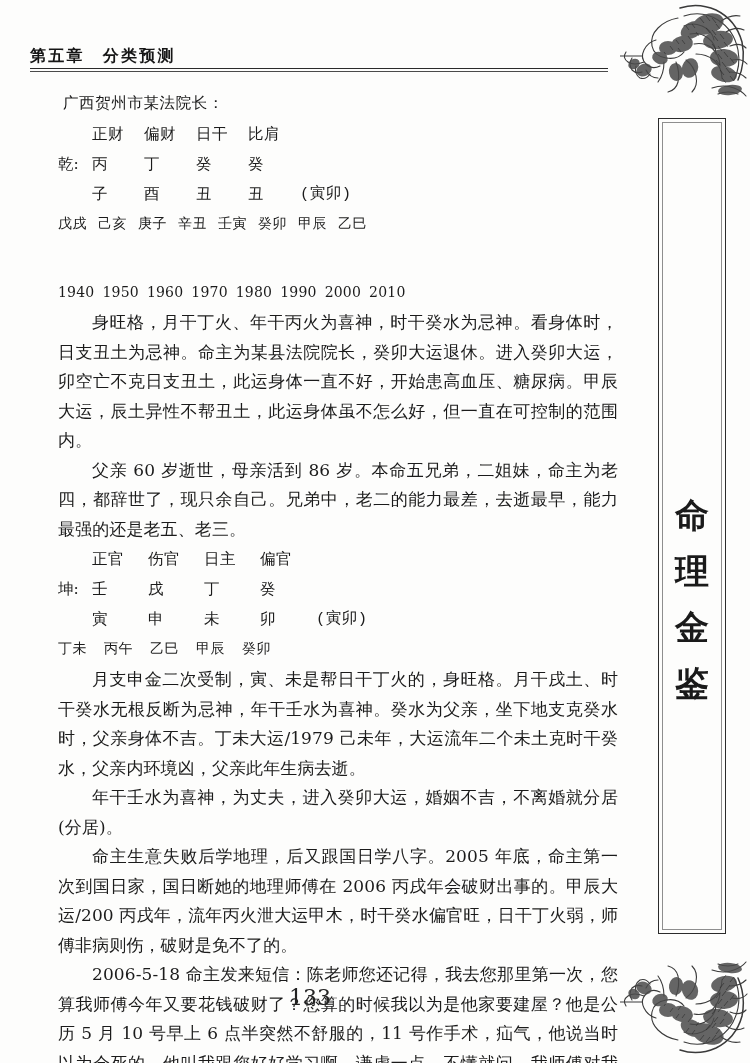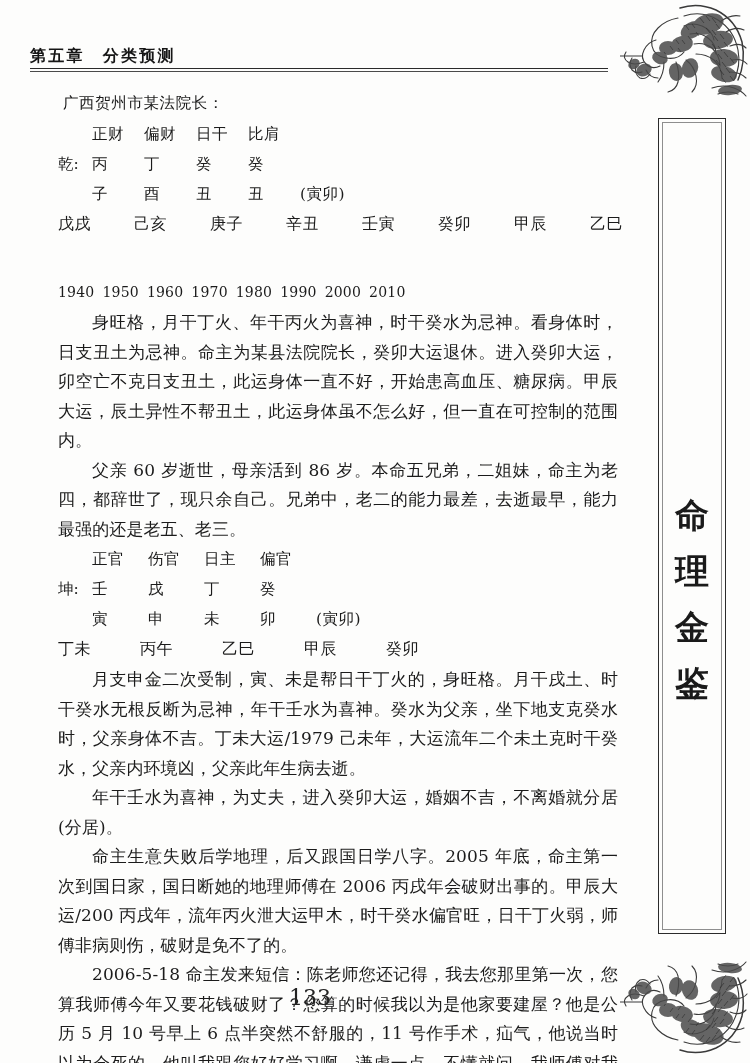--- a/index.html
+++ b/index.html
@@ -88,29 +88,29 @@
     flex: 0 0 52px;
     text-align: left;
     letter-spacing: 1px;
   }
   .bazi-row .cell.tight {
     letter-spacing: 0.5px;
   }
   .bazi-row .tail {
     white-space: nowrap;
     letter-spacing: 0.5px;
+    font-family: Liberation Mono, monospace;
   }
 
   
   .dayun-row {
     display: flex;
-    font-size: 16px;
+    font-size: 14px;
     line-height: 29px;
     white-space: nowrap;
-    gap: 32px;
   }
   .dayun-row .dy {
     flex: 0 0 auto;
     letter-spacing: 0.5px;
     margin-right: 11px;
   }
   .year-row {
     display: flex;
     font-size: 14px;
     line-height: 28px;

